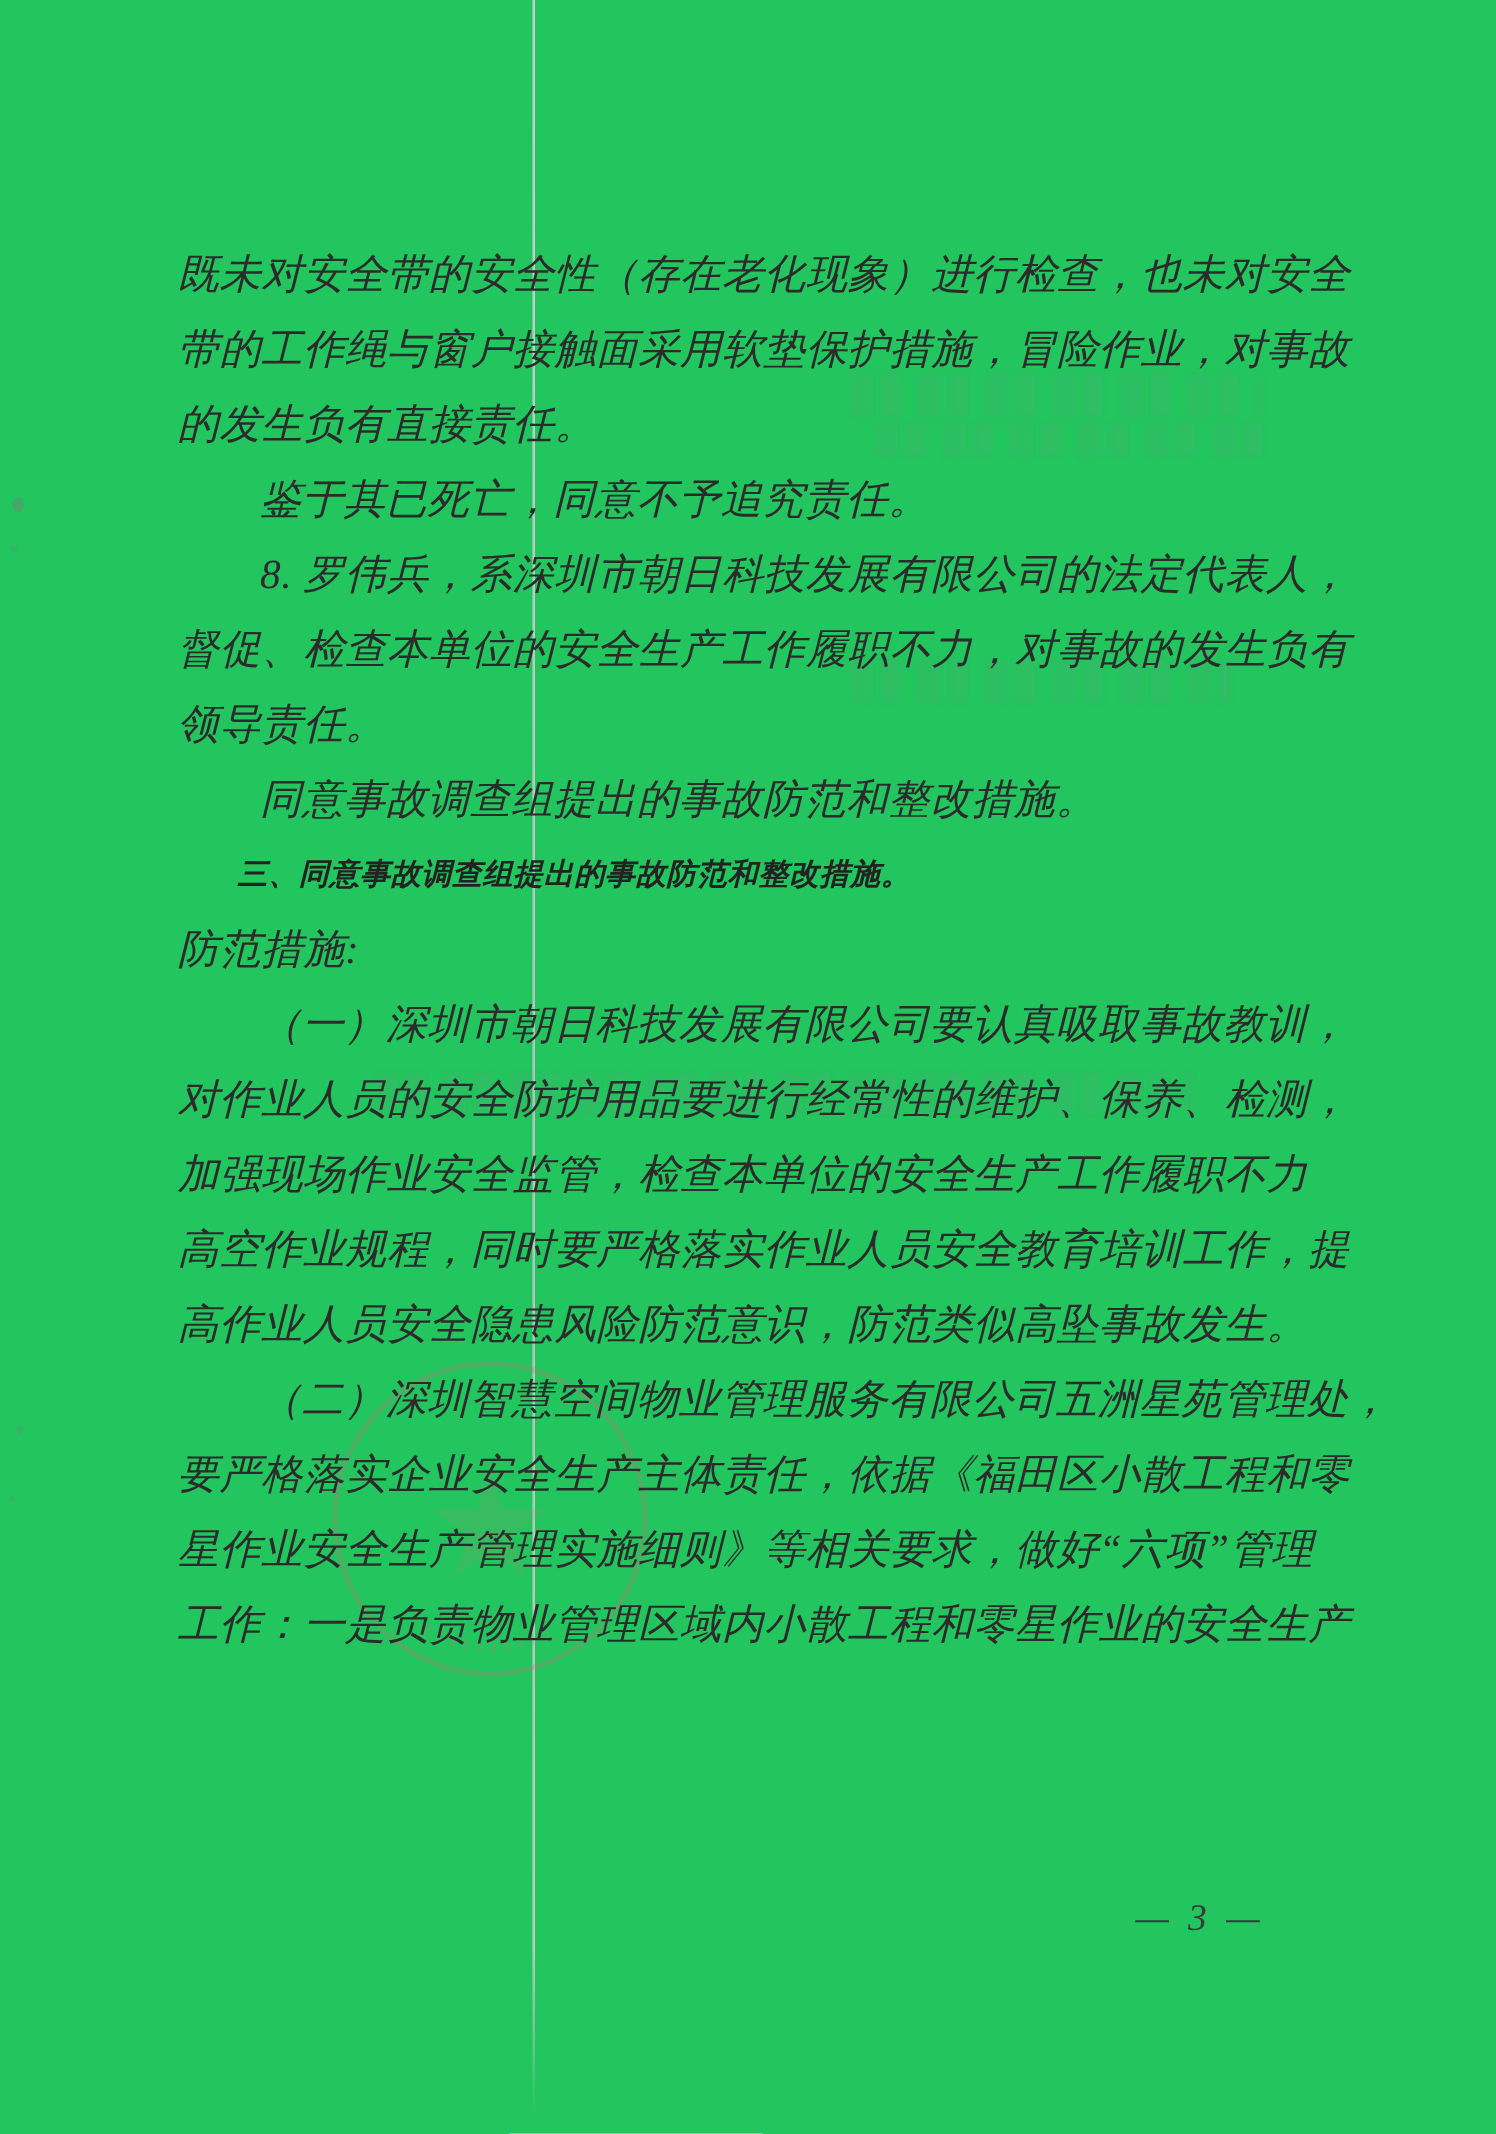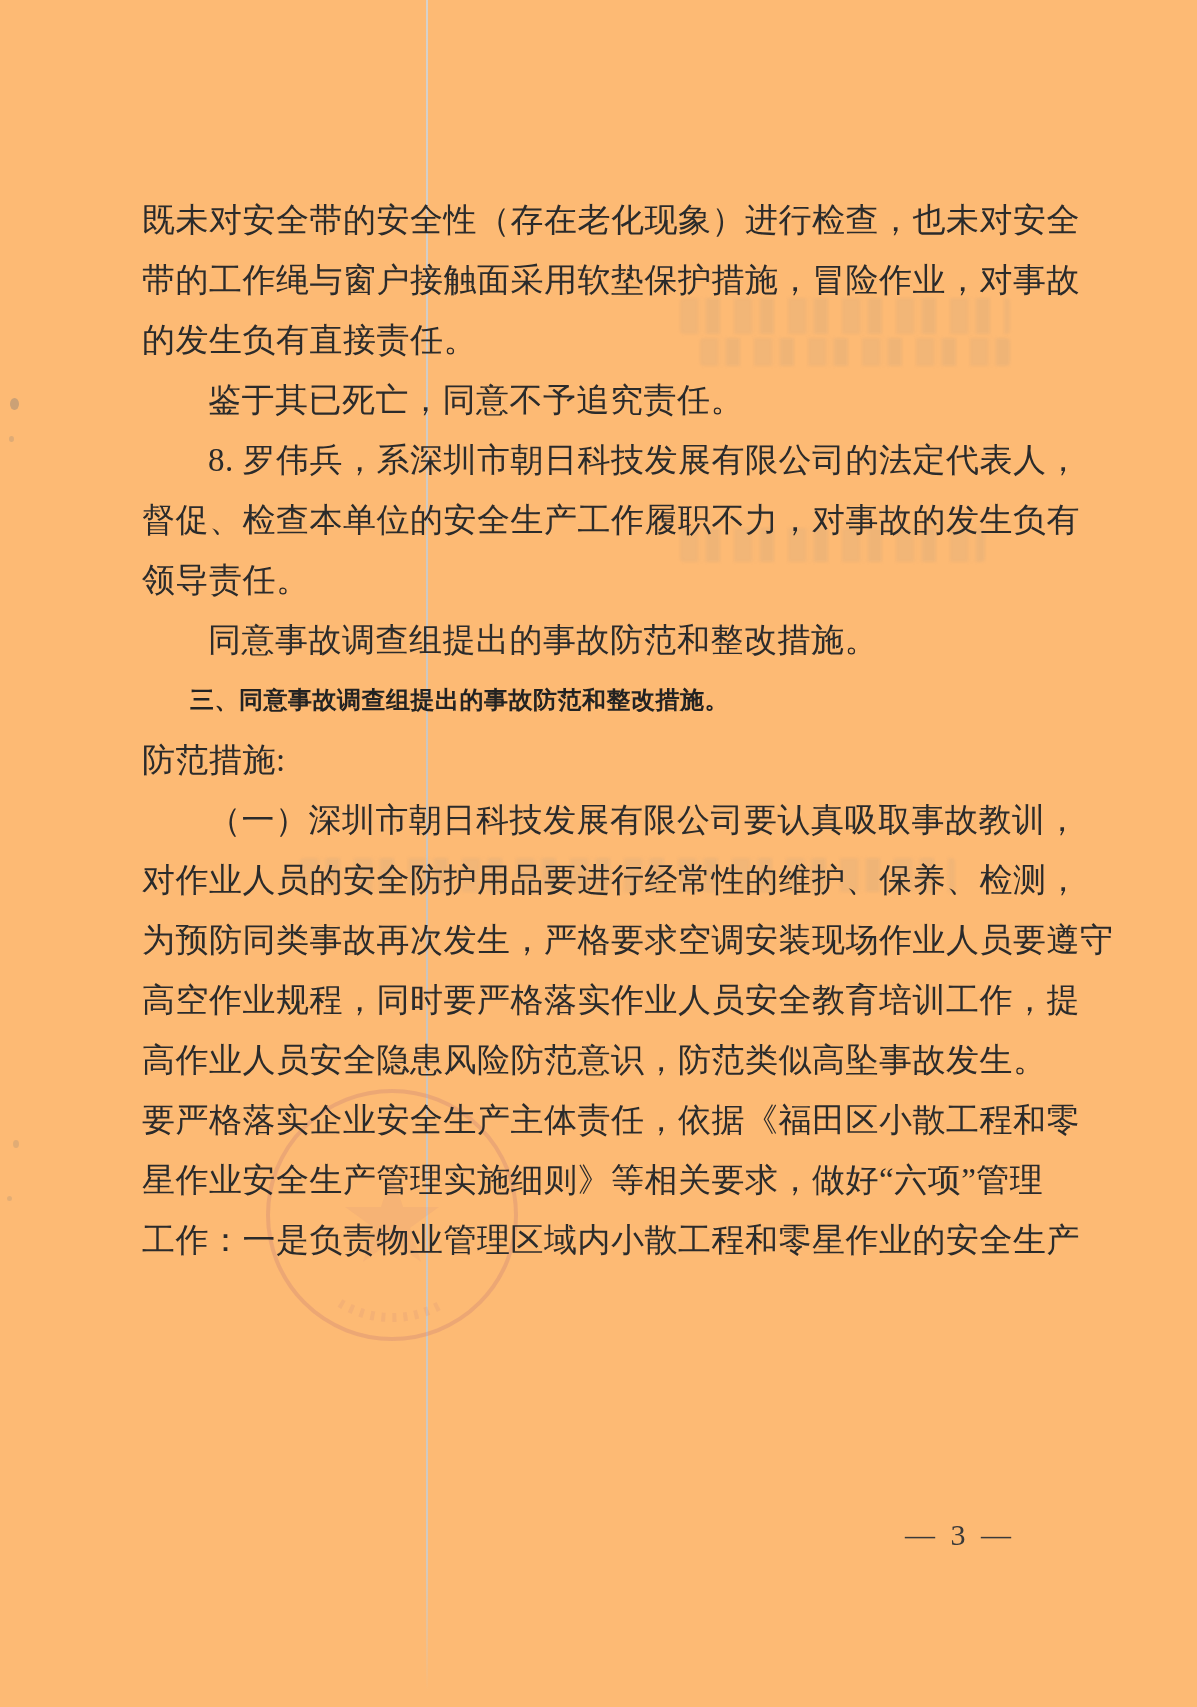--- a/index.html
+++ b/index.html
@@ -1,22 +1,23 @@
 <!DOCTYPE html>
 <html><head>
 <meta charset="utf-8">
 <style>
   html,body{margin:0;padding:0;background:#e9e9e9;}
   .page{
     position:relative;
     width:1197px;height:1707px;
     margin:0 auto;
-    background:#fdba74;
+    background:#22c55e;
     overflow:hidden;
     font-family:"Liberation Serif","DejaVu Serif",serif;
+    font-style:italic;
   }
   
   .fold-line{
     position:absolute;
     left:426px;top:0;
     width:2px;height:1692px;
     background:linear-gradient(180deg,#d2d4d6 0%,#c3c5c7 55%,#cccccc 92%,rgba(204,204,204,0) 100%);
     opacity:.9;
   }
   
@@ -109,23 +110,24 @@
     <div class="line">的发生负有直接责任。</div>
     <div class="line indent">鉴于其已死亡，同意不予追究责任。</div>
     <div class="line indent">8. 罗伟兵，系深圳市朝日科技发展有限公司的法定代表人，</div>
     <div class="line">督促、检查本单位的安全生产工作履职不力，对事故的发生负有</div>
     <div class="line">领导责任。</div>
     <div class="line indent">同意事故调查组提出的事故防范和整改措施。</div>
     <div class="line indent bold">三、同意事故调查组提出的事故防范和整改措施。</div>
     <div class="line">防范措施:</div>
     <div class="line indent">（一）深圳市朝日科技发展有限公司要认真吸取事故教训，</div>
     <div class="line">对作业人员的安全防护用品要进行经常性的维护、保养、检测，</div>
-    <div class="line">为预防同类事故再次发生，严格要求空调安装现场作业人员要遵守</div>
+    <div class="line">加强现场作业安全监管，检查本单位的安全生产工作履职不力</div>
     <div class="line">高空作业规程，同时要严格落实作业人员安全教育培训工作，提</div>
     <div class="line">高作业人员安全隐患风险防范意识，防范类似高坠事故发生。</div>
+    <div class="line indent">（二）深圳智慧空间物业管理服务有限公司五洲星苑管理处，</div>
     <div class="line">要严格落实企业安全生产主体责任，依据《福田区小散工程和零</div>
     <div class="line">星作业安全生产管理实施细则》等相关要求，做好“六项”管理</div>
     <div class="line">工作：一是负责物业管理区域内小散工程和零星作业的安全生产</div>
   </div>
 
   <div class="page-number">— 3 —</div>
 
 </div>
 
 </body></html>

